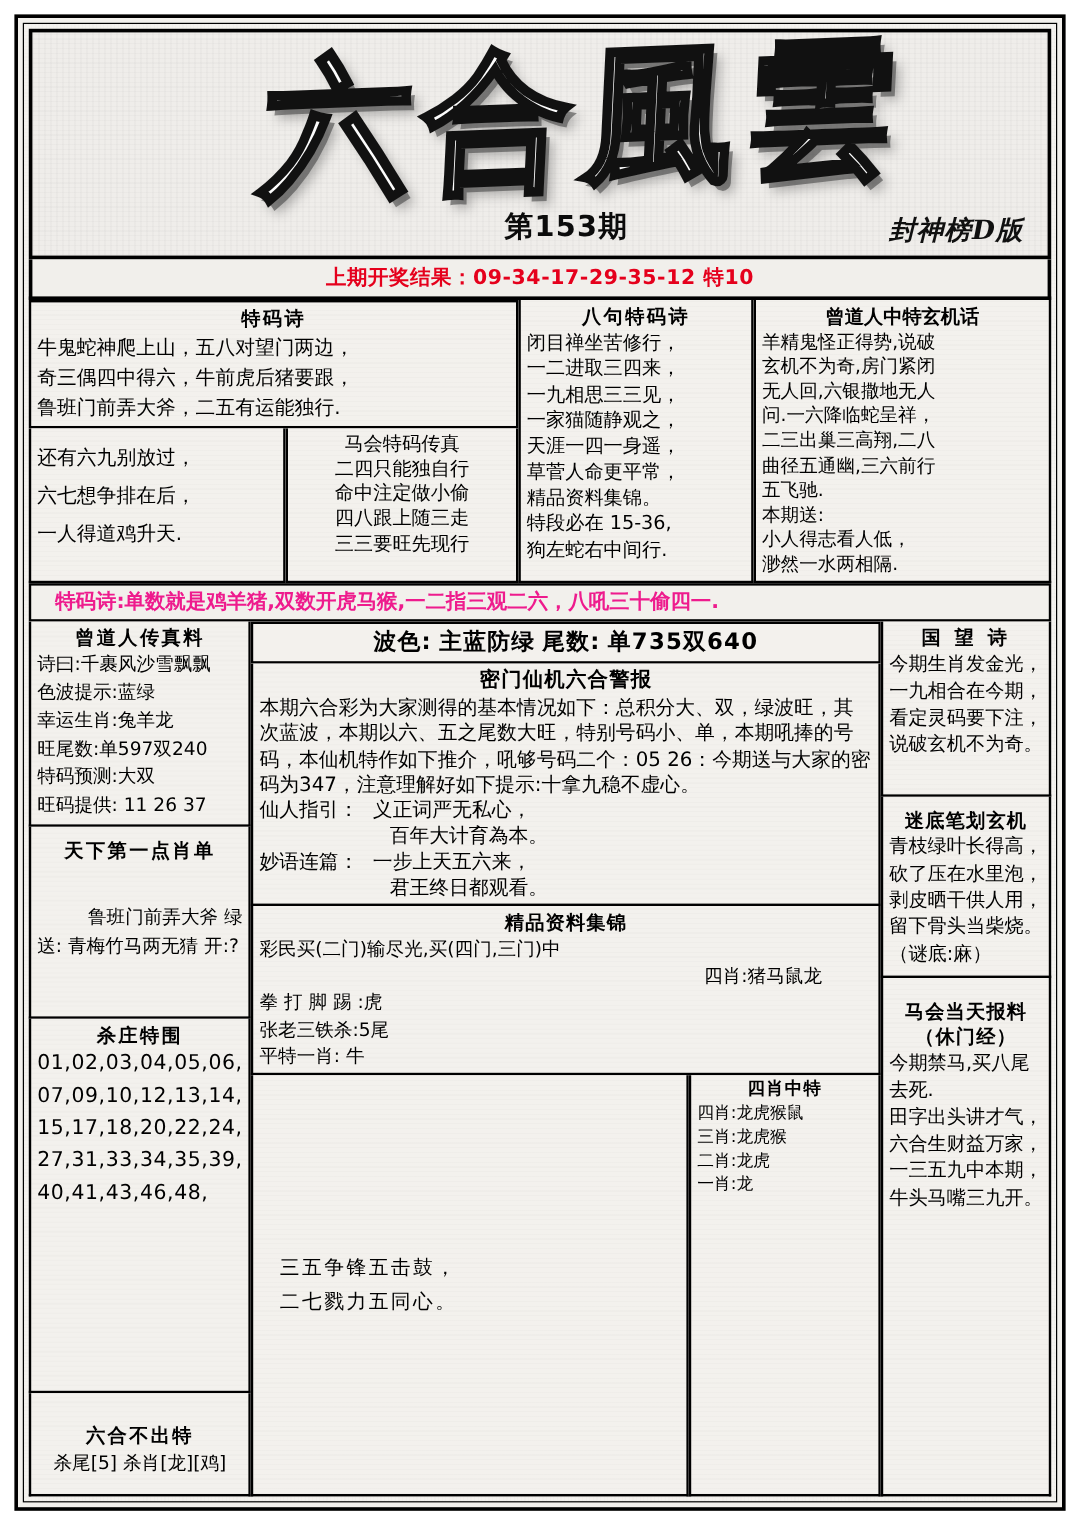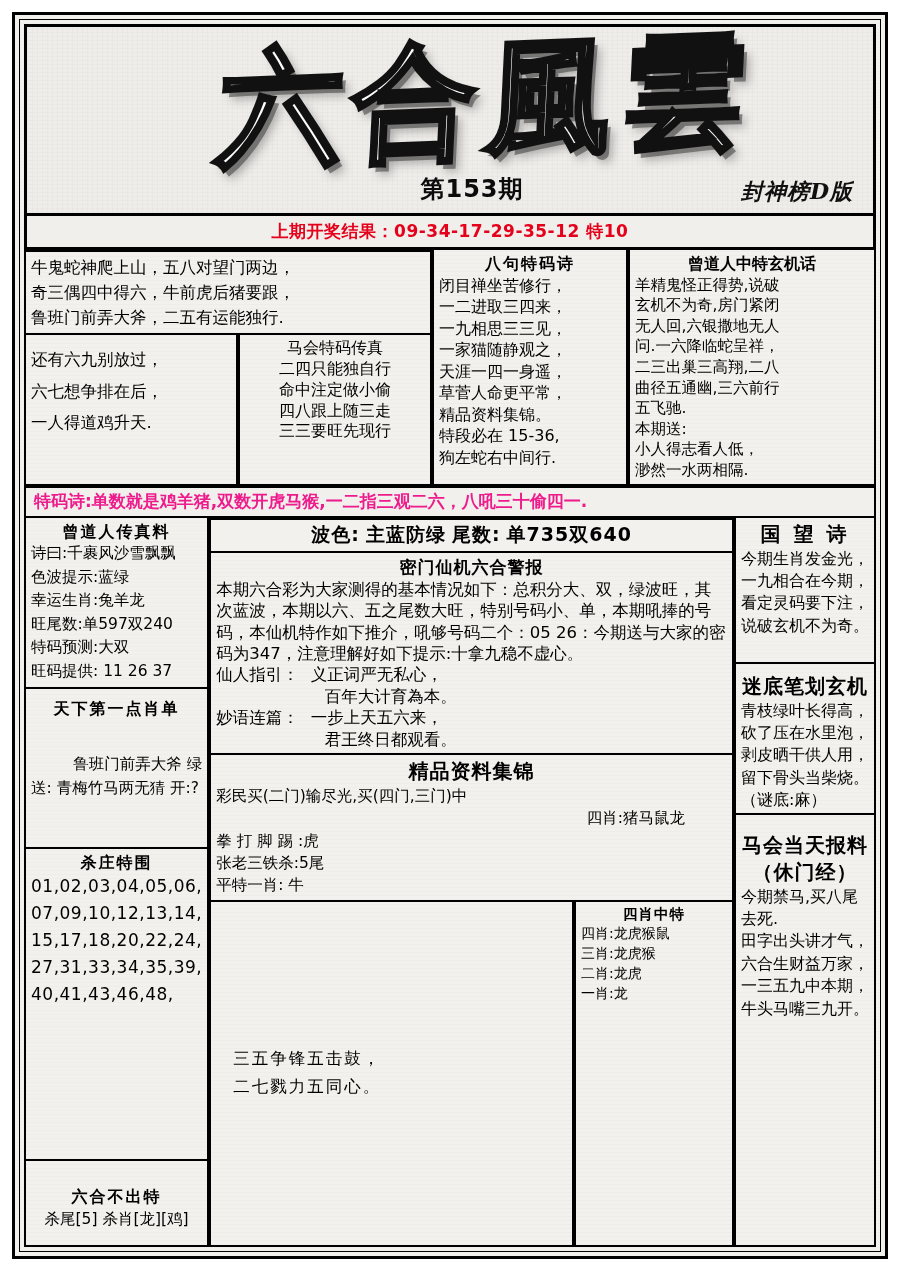--- a/index.html
+++ b/index.html
@@ -133,21 +133,21 @@
   .twocol .c2 .ln { font-size: 16px; line-height: 1.3; text-align: center; }
   .tb-mid .ln { font-size: 16px; line-height: 1.345; }
   .tb-right .ln { font-size: 15.5px; line-height: 1.33; }
   .tb-right .hdr { letter-spacing: 0px; }
 
   
   .pink-strip {
     border: 2px solid #000;
     height: 32px;
     display: flex; align-items: center;
-    padding-left: 8px;
+    padding-left: 20px;
     background: #f2f0ec;
     flex: none;
   }
   .pink-text {
     color: #ee1b8d;
     font-weight: bold;
     font-size: 17px;
     letter-spacing: 0px;
     white-space: nowrap;
   }
@@ -171,31 +171,31 @@
     font-size: 19px; font-weight: bold; letter-spacing: 1px;
   }
 
   .mimen .ln { font-size: 16.5px; line-height: 1.30; }
   .mimen .hdr { font-size: 17px; letter-spacing: 1px; }
   .guide-row { display: flex; font-size: 16.5px; line-height: 1.3; }
   .guide-row .lbl { white-space: nowrap; }
   .guide-row .bdy { padding-left: 12px; }
 
   .jp .ln { font-size: 15.5px; line-height: 1.44; }
-  .jp .hdr { font-size: 20px; letter-spacing: 1px; }
+  .jp .hdr { font-size: 16px; letter-spacing: 1px; }
 
   .bottom-split { display: flex; flex: 1 1 auto; min-height: 0; }
   .bs-left { flex: 1 1 auto; display: flex; align-items: center; padding-left: 22px; }
   .bs-left .ln { font-size: 16.5px; line-height: 1.7; letter-spacing: 2px; }
   .bs-right { width: 160px; }
   .bs-right .hdr { font-size: 14.5px; letter-spacing: 1px; }
   .bs-right .ln { font-size: 14px; line-height: 1.42; }
 
   .col-r .ln { font-size: 16px; line-height: 1.4; }
-  .col-r .hdr { font-size: 20px; letter-spacing: 3px; }
+  .col-r .hdr { font-size: 16px; letter-spacing: 3px; }
   .col-r .hdr.tight { letter-spacing: 1px; }
 
   .grow { flex: 1 1 auto; min-height: 0; }
   .center { text-align: center; }
   .right { text-align: right; }
   .nb { border-top: none; }
   .sp6 { height: 6px; }
   .sp14 { height: 14px; }
   .sp22 { height: 22px; }
   .sp34 { height: 34px; }
@@ -214,20 +214,21 @@
       </div>
 
       <div class="result-bar">
         <div class="result-text">上期开奖结果：09-34-17-29-35-12  特10</div>
       </div>
 
       <div class="top-block">
 
         <div class="tb-left">
           <div class="cell poem1">
+            <div class="hdr">特码诗</div>
             <div class="ln">牛鬼蛇神爬上山，五八对望门两边，</div>
             <div class="ln">奇三偶四中得六，牛前虎后猪要跟，</div>
             <div class="ln">鲁班门前弄大斧，二五有运能独行.</div>
           </div>
 
           <div class="twocol">
             <div class="cell c1 nb">
               <div class="sp6"></div>
               <div class="ln">还有六九别放过，</div>
               <div class="ln">六七想争排在后，</div>

